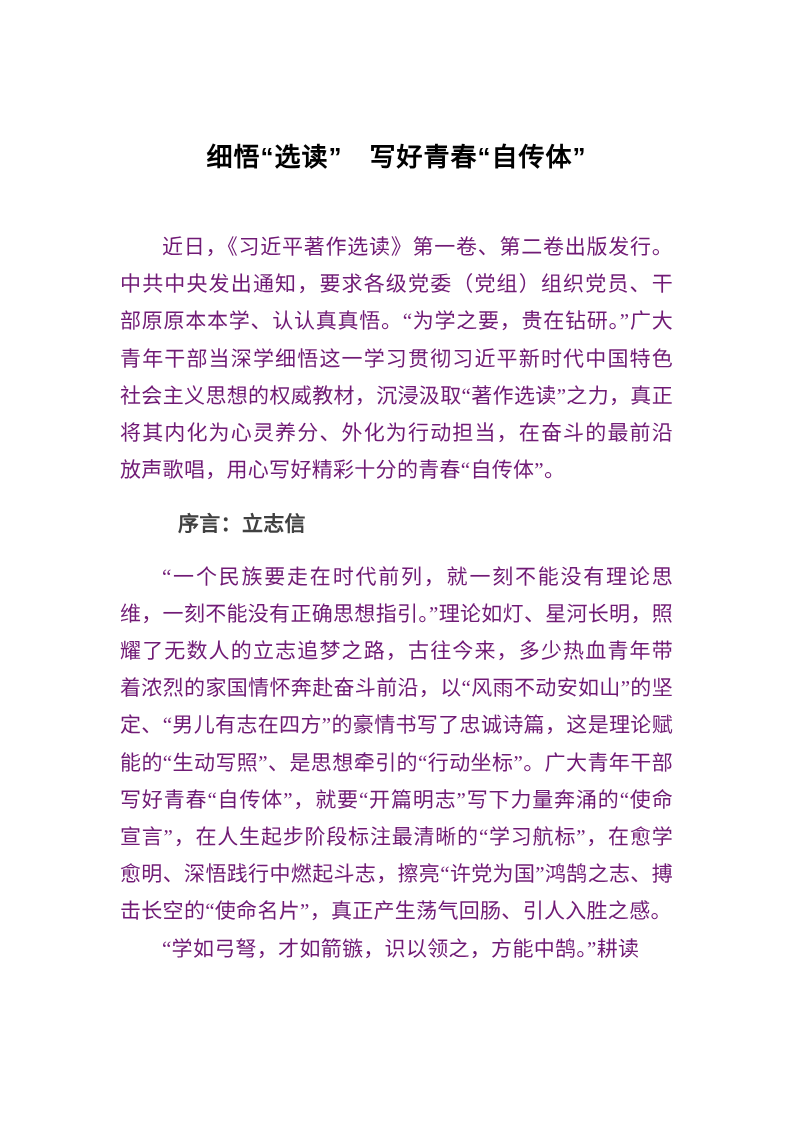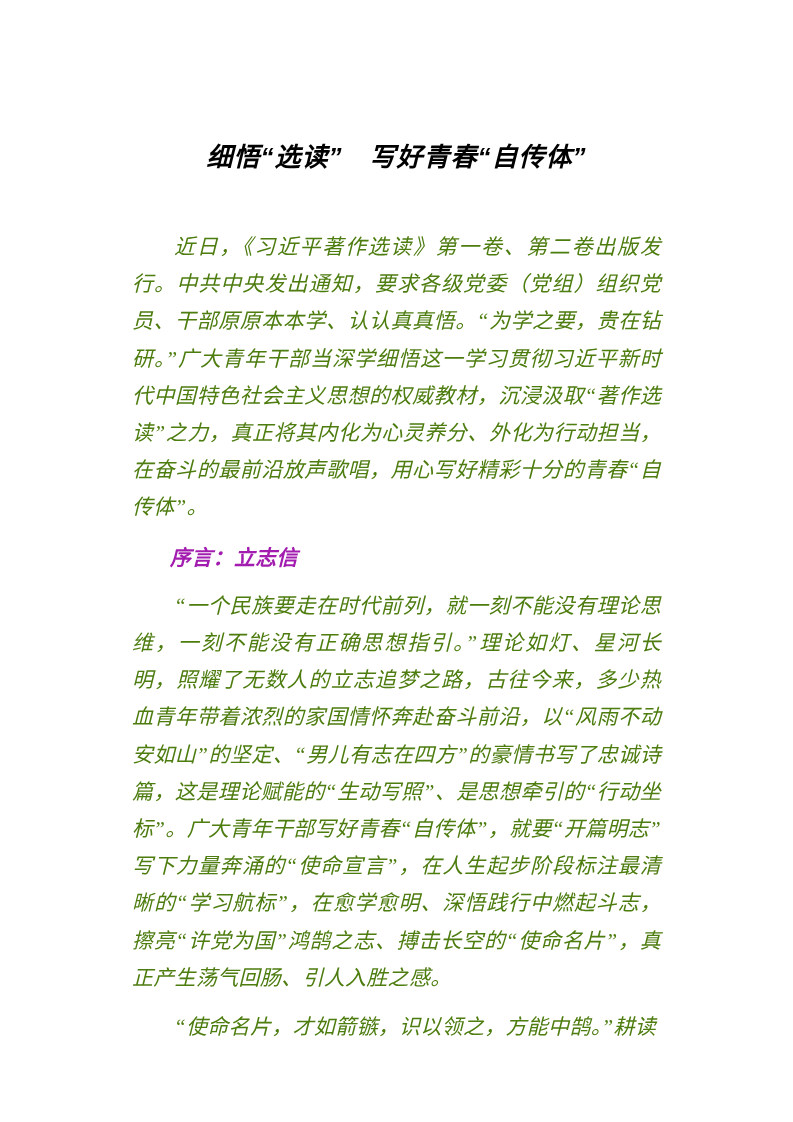--- a/index.html
+++ b/index.html
@@ -10,61 +10,60 @@
   .page {
     position: relative;
     width: 793px;
     height: 1122px;
     margin: 0 auto;
     background: #ffffff;
     color: #000000;
     box-sizing: border-box;
     padding: 140px 120px 0 120px;
     overflow: hidden;
-    font-style: italic;
   }
   .doc-title {
     margin: 0 0 55px 0;
     font-family: "Liberation Sans", "DejaVu Sans", sans-serif;
     font-weight: 700;
     font-size: 26px;
     line-height: 34px;
     text-align: center;
     letter-spacing: 1px;
     color: #000000;
   }
   .body-para {
-    margin: 12px;
+    margin: 0;
     font-family: "Liberation Serif", "DejaVu Serif", serif;
     font-size: 21px;
     line-height: 37.2px;
     text-align: justify;
     text-justify: inter-ideograph;
     text-indent: 2em;
     letter-spacing: 0.3px;
-    color: #4d7c0f;
+    color: #701a75;
   }
   .section-heading {
-    margin: 8px;
+    margin: 16px;
     font-family: "Liberation Sans", "DejaVu Sans", sans-serif;
     font-weight: 700;
     font-size: 21px;
     line-height: 37.2px;
     text-indent: 2em;
     letter-spacing: 0.3px;
-    color: #a21caf;
+    color: #404040;
   }
 </style>
 </head>
 <body>
 
 <div class="page">
   <h1 class="doc-title">细悟“选读”　写好青春“自传体”</h1>
 
   <p class="body-para">近日，《习近平著作选读》第一卷、第二卷出版发行。中共中央发出通知，要求各级党委（党组）组织党员、干部原原本本学、认认真真悟。“为学之要，贵在钻研。”广大青年干部当深学细悟这一学习贯彻习近平新时代中国特色社会主义思想的权威教材，沉浸汲取“著作选读”之力，真正将其内化为心灵养分、外化为行动担当，在奋斗的最前沿放声歌唱，用心写好精彩十分的青春“自传体”。</p>
 
   <h2 class="section-heading">序言：立志信</h2>
 
   <p class="body-para">“一个民族要走在时代前列，就一刻不能没有理论思维，一刻不能没有正确思想指引。”理论如灯、星河长明，照耀了无数人的立志追梦之路，古往今来，多少热血青年带着浓烈的家国情怀奔赴奋斗前沿，以“风雨不动安如山”的坚定、“男儿有志在四方”的豪情书写了忠诚诗篇，这是理论赋能的“生动写照”、是思想牵引的“行动坐标”。广大青年干部写好青春“自传体”，就要“开篇明志”写下力量奔涌的“使命宣言”，在人生起步阶段标注最清晰的“学习航标”，在愈学愈明、深悟践行中燃起斗志，擦亮“许党为国”鸿鹄之志、搏击长空的“使命名片”，真正产生荡气回肠、引人入胜之感。</p>
 
 
-  <p class="body-para">“使命名片，才如箭镞，识以领之，方能中鹄。”耕读</p>
+  <p class="body-para">“学如弓弩，才如箭镞，识以领之，方能中鹄。”耕读</p>
 </div>
 
 </body></html>

